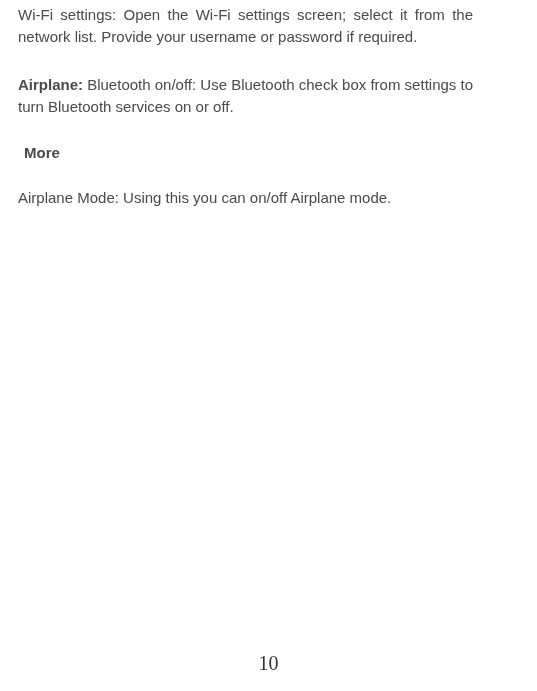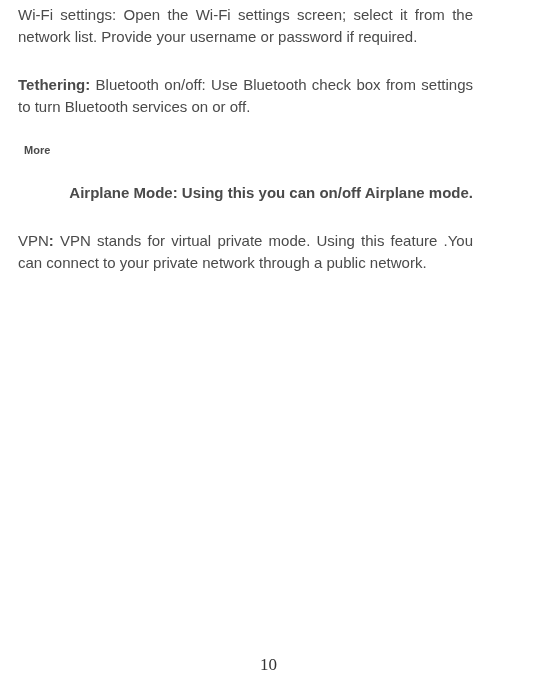--- a/index.html
+++ b/index.html
@@ -21,58 +21,54 @@
   .para {
     font-size: 15px;
     line-height: 22px;
     text-align: justify;
     margin: 0 0 26px 0;
   }
   .para.first {
     padding-top: 4px;
   }
   .para.left {
-    text-align: right;
-    font-weight: bold;
+    text-align: left;
   }
   .bold-lead {
     font-weight: bold;
   }
   .subhead {
-    font-size: 11px;
+    font-size: 15px;
     font-weight: bold;
     margin: 0 0 26px 6px;
   }
   .page-number {
     position: absolute;
     bottom: 16px;
     left: 0;
     width: 537px;
     text-align: center;
     font-family: "Times New Roman", Times, serif;
-    font-size: 17px;
+    font-size: 20px;
     color: #333333;
   }
 </style>
 </head>
 <body>
 
 <div class="page">
 
   <p class="para first">Wi-Fi settings: Open the Wi-Fi settings screen; select it from the network list. Provide your username or password if required.</p>
 
   <p class="para">
-    <span class="bold-lead">Tethering: </span><span>Bluetooth on/off: Use Bluetooth check box from settings to turn Bluetooth services on or off.</span>
+    <span class="bold-lead">Airplane: </span><span>Bluetooth on/off: Use Bluetooth check box from settings to turn Bluetooth services on or off.</span>
   </p>
 
 
 
   <div class="subhead">More</div>
 
   <p class="para left">Airplane Mode: Using this you can on/off Airplane mode.</p>
 
-  <p class="para">
-    <span>VPN</span><span class="bold-lead">: </span><span>VPN stands for virtual private mode. Using this feature .You can connect to your private network through a public network.</span>
-  </p>
 
 
   <div class="page-number">10</div>
 </div>
 
 </body></html>

